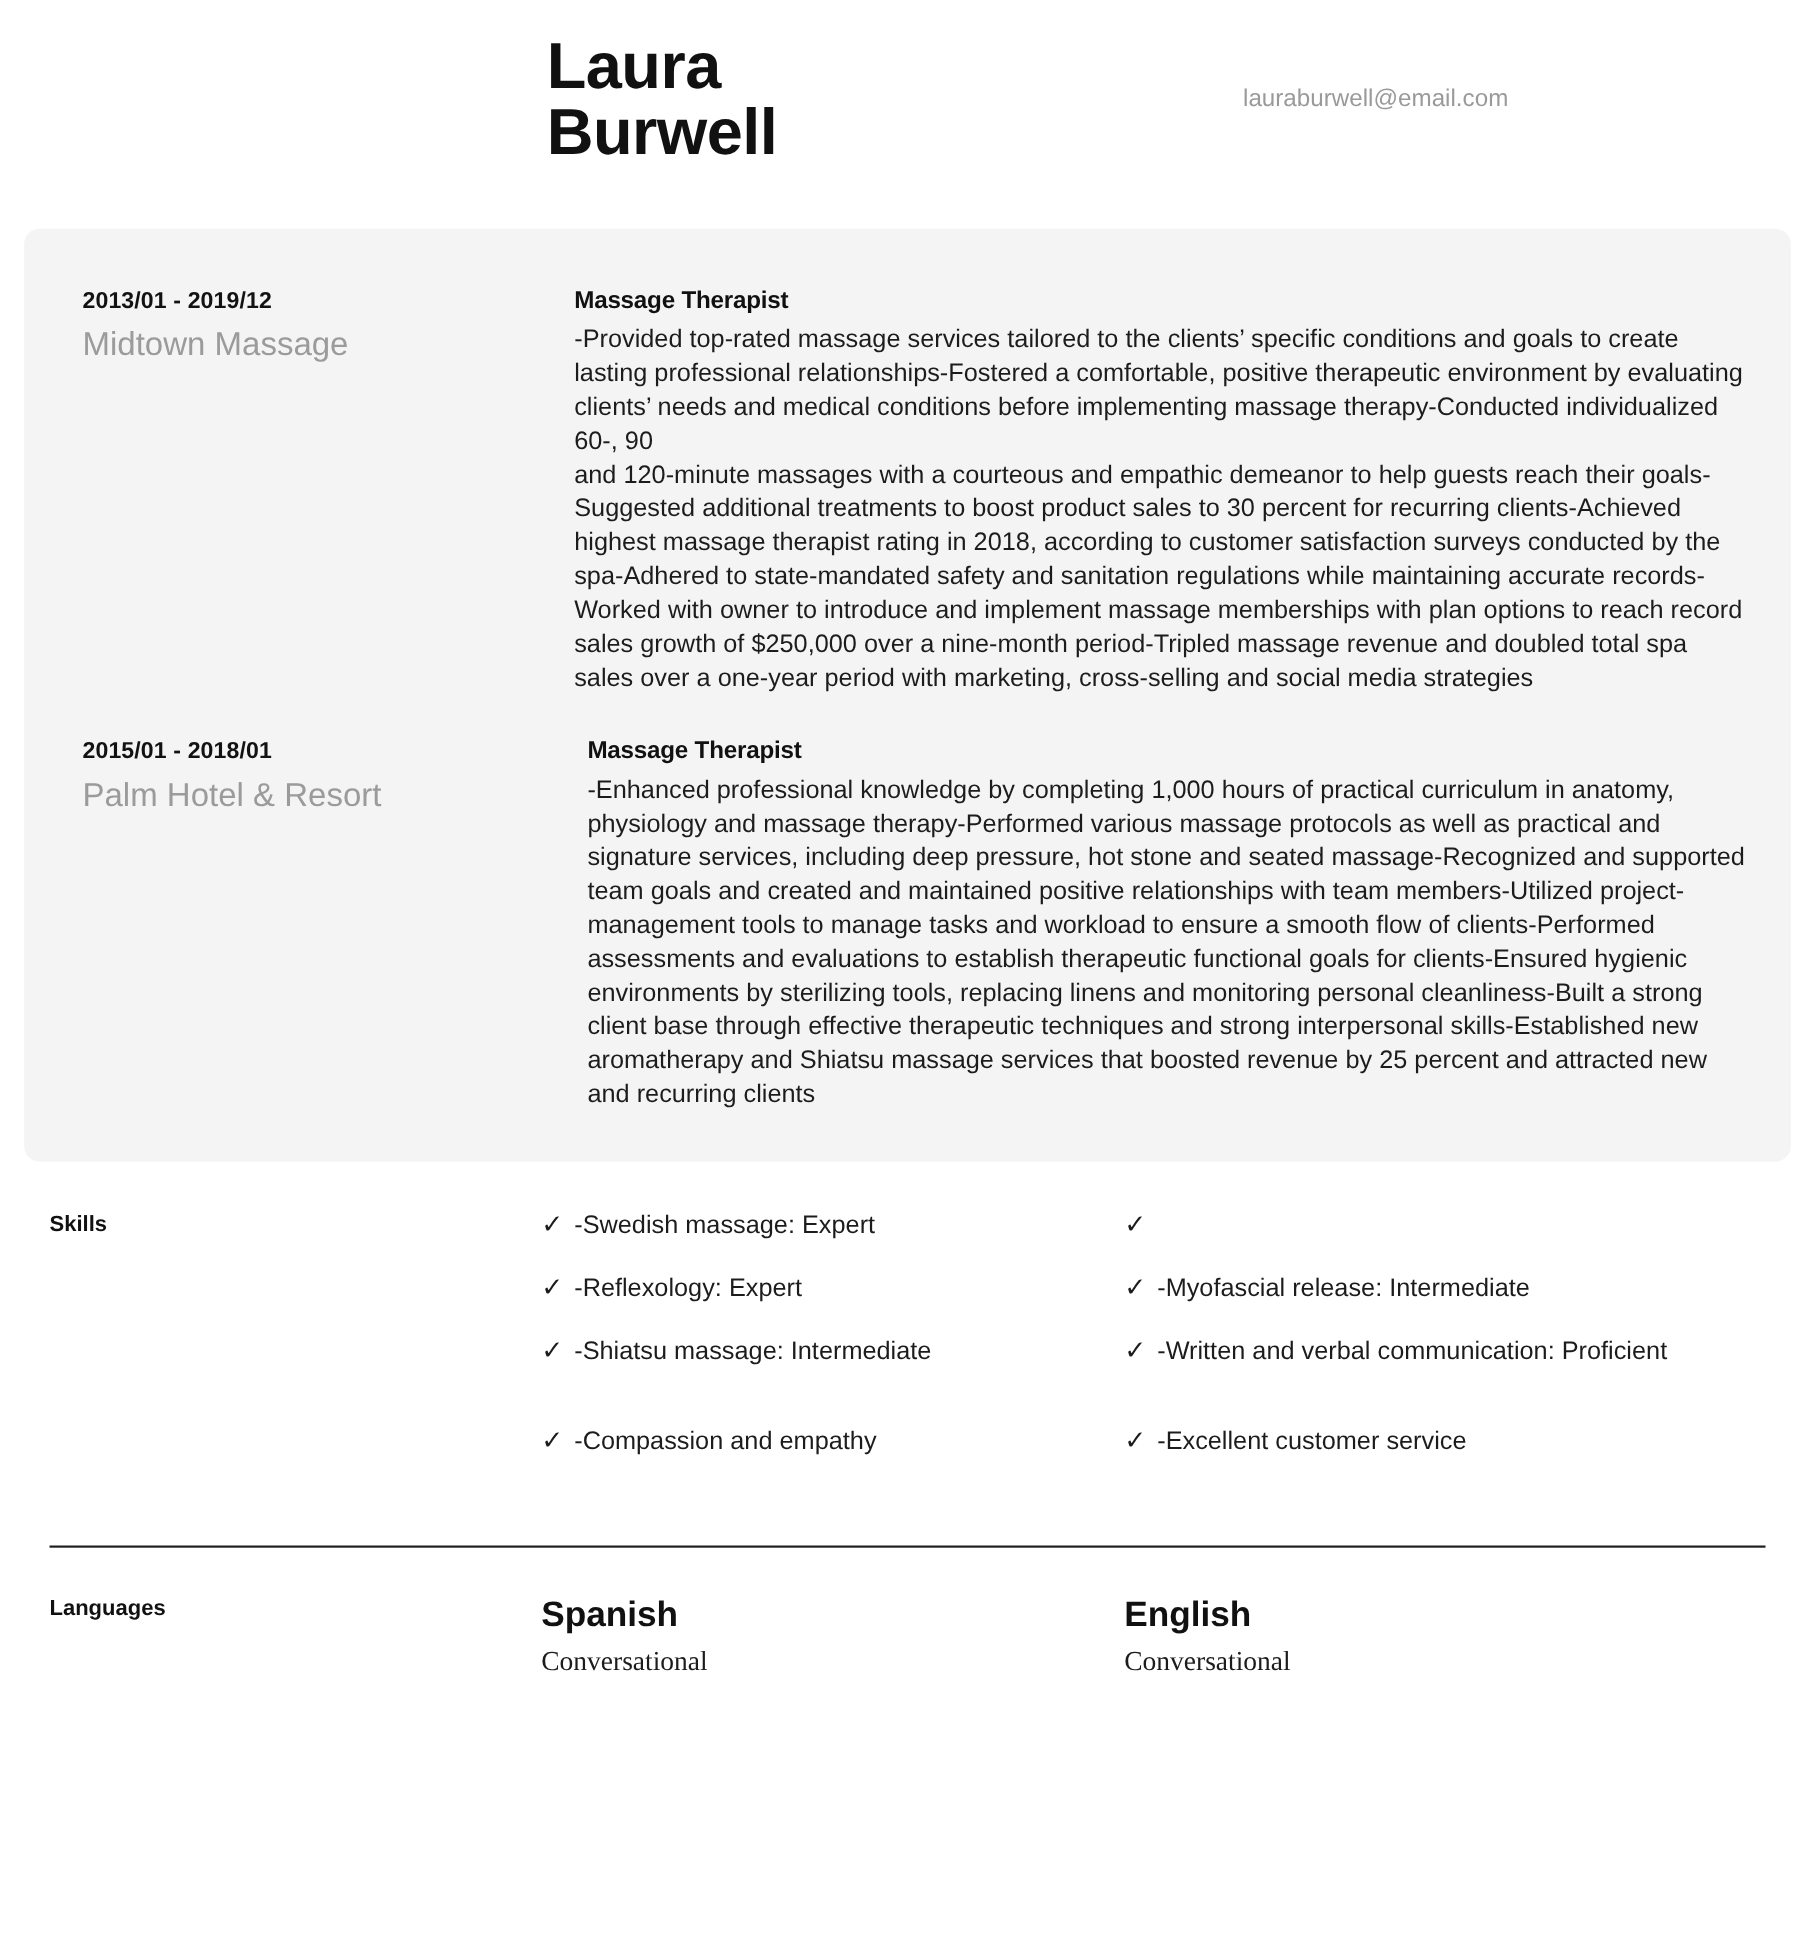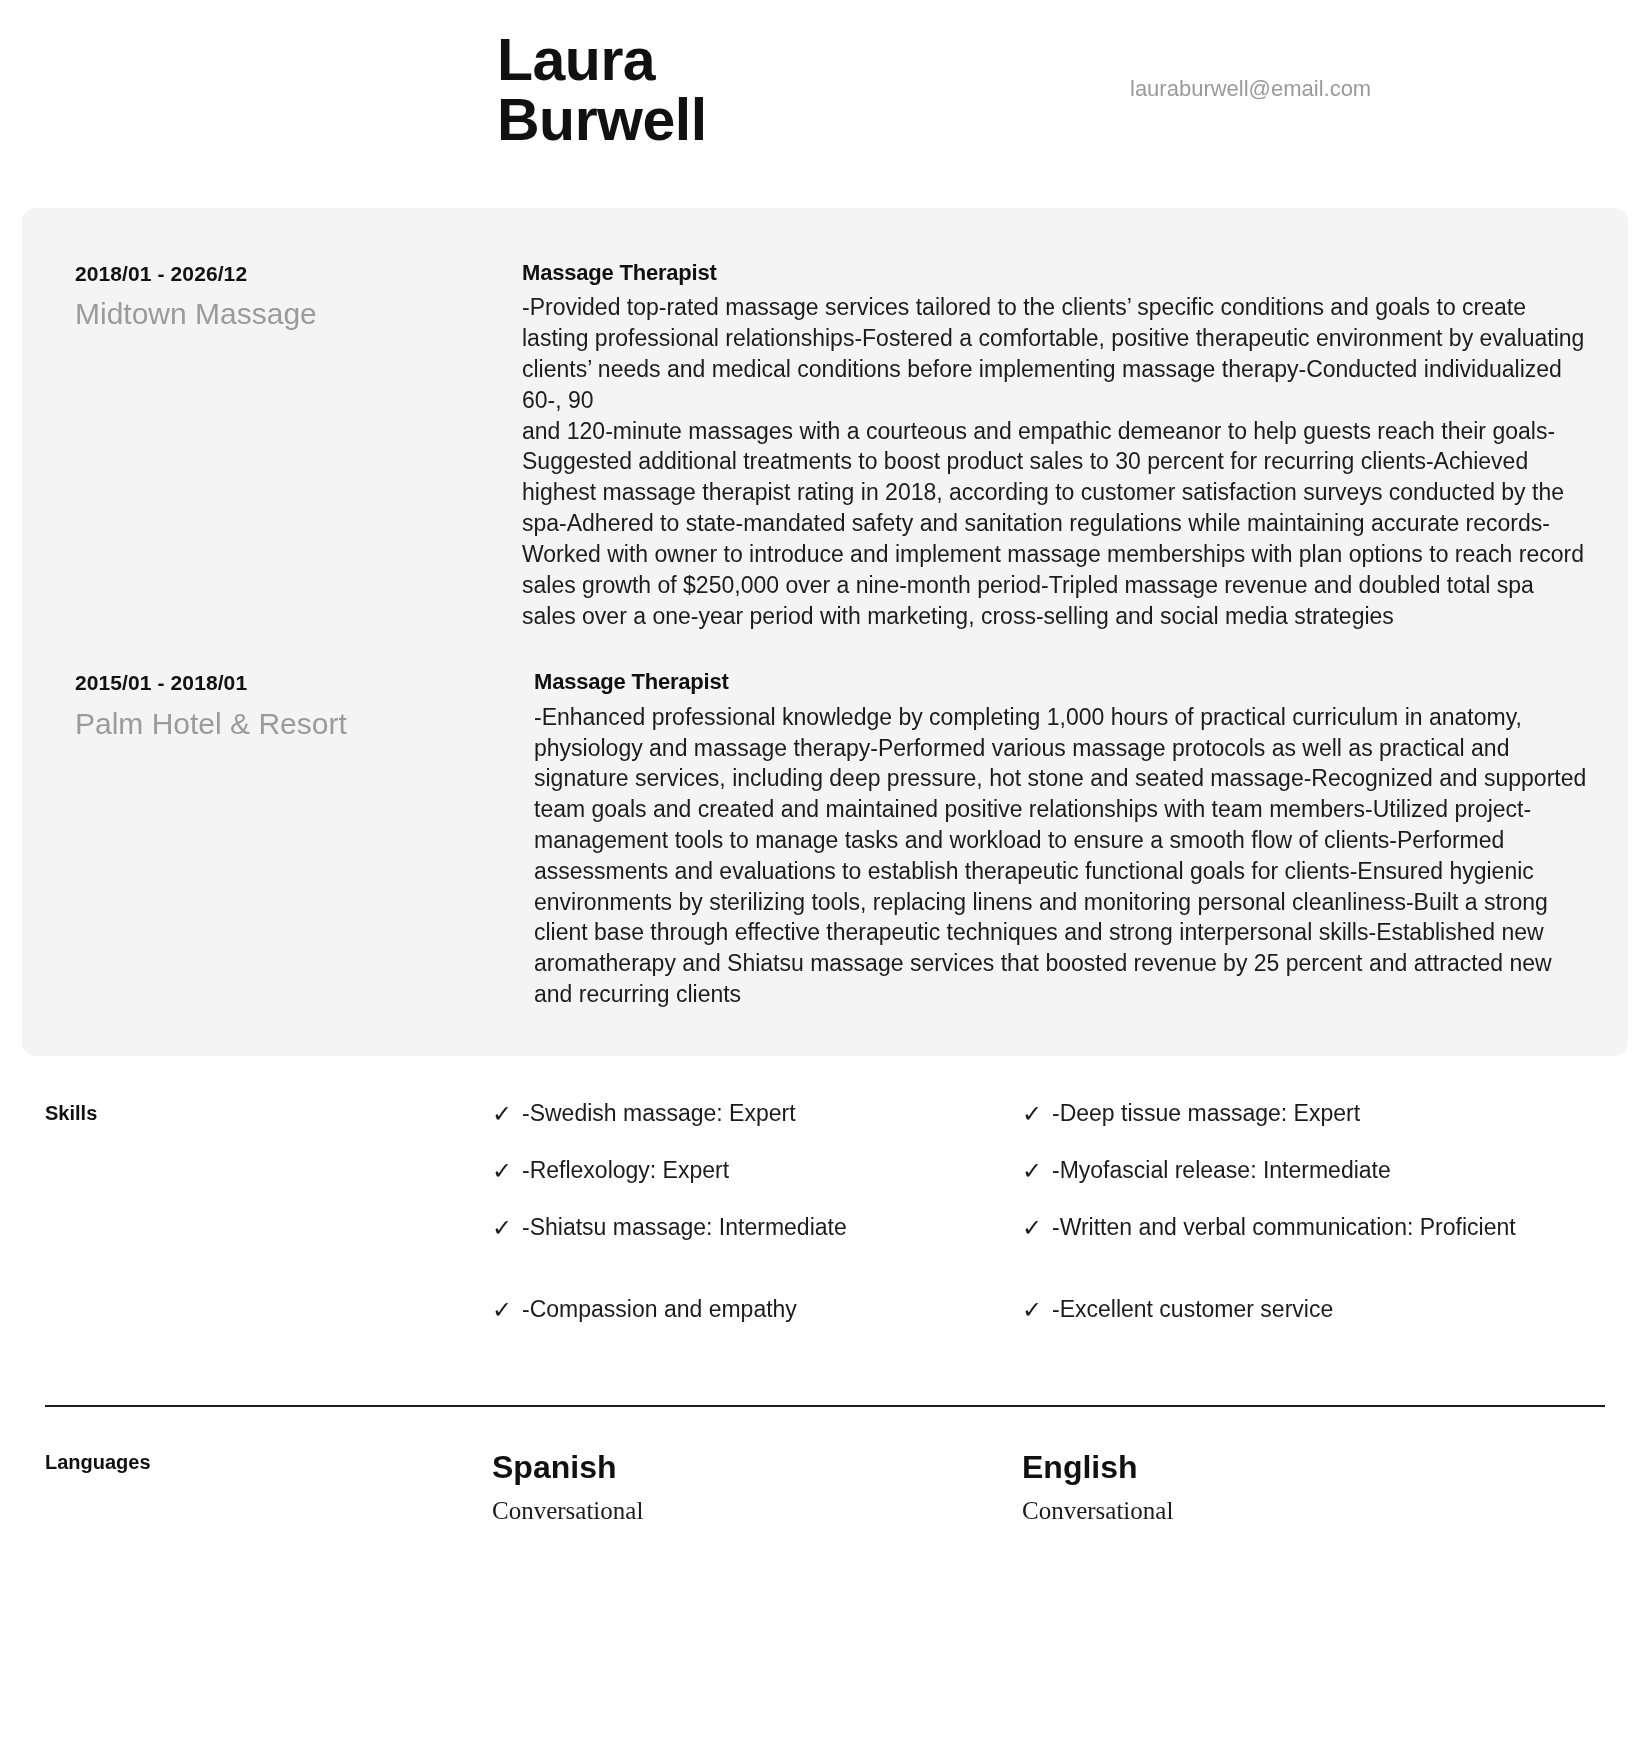--- a/index.html
+++ b/index.html
@@ -204,21 +204,21 @@
       <span class="name-line">Laura</span>
       <span class="name-line">Burwell</span>
     </div>
     <div class="email">lauraburwell@email.com</div>
   </div>
 
   <div class="exp-card">
 
     <div class="exp-row">
       <div class="exp-left">
-        <div class="exp-dates">2018/01 - 2026/12</div>
+        <div class="exp-dates">2013/01 - 2019/12</div>
         <div class="exp-company">Midtown Massage</div>
       </div>
       <div class="exp-right">
         <div class="exp-title">Massage Therapist</div>
         <div class="exp-desc">-Provided top-rated massage services tailored to the clients’ specific conditions and goals to create lasting professional relationships-Fostered a comfortable, positive therapeutic environment by evaluating clients’ needs and medical conditions before implementing massage therapy-Conducted individualized 60-, 90
 and 120-minute massages with a courteous and empathic demeanor to help guests reach their goals-Suggested additional treatments to boost product sales to 30 percent for recurring clients-Achieved highest massage therapist rating in 2018, according to customer satisfaction surveys conducted by the spa-Adhered to state-mandated safety and sanitation regulations while maintaining accurate records-Worked with owner to introduce and implement massage memberships with plan options to reach record sales growth of $250,000 over a nine-month period-Tripled massage revenue and doubled total spa sales over a one-year period with marketing, cross-selling and social media strategies</div>
       </div>
     </div>
 
     <div class="exp-row">
@@ -237,21 +237,20 @@
   <div class="skills-section">
     <div class="section-label">Skills</div>
     <div class="skills-grid">
 
       <div class="skill-item">
         <span class="check-icon">✓</span>
         <span class="skill-text">-Swedish massage: Expert</span>
       </div>
       <div class="skill-item">
         <span class="check-icon">✓</span>
-        <span class="skill-text">-Deep tissue massage: Expert</span>
       </div>
 
       <div class="skill-item">
         <span class="check-icon">✓</span>
         <span class="skill-text">-Reflexology: Expert</span>
       </div>
       <div class="skill-item">
         <span class="check-icon">✓</span>
         <span class="skill-text">-Myofascial release: Intermediate</span>
       </div>

